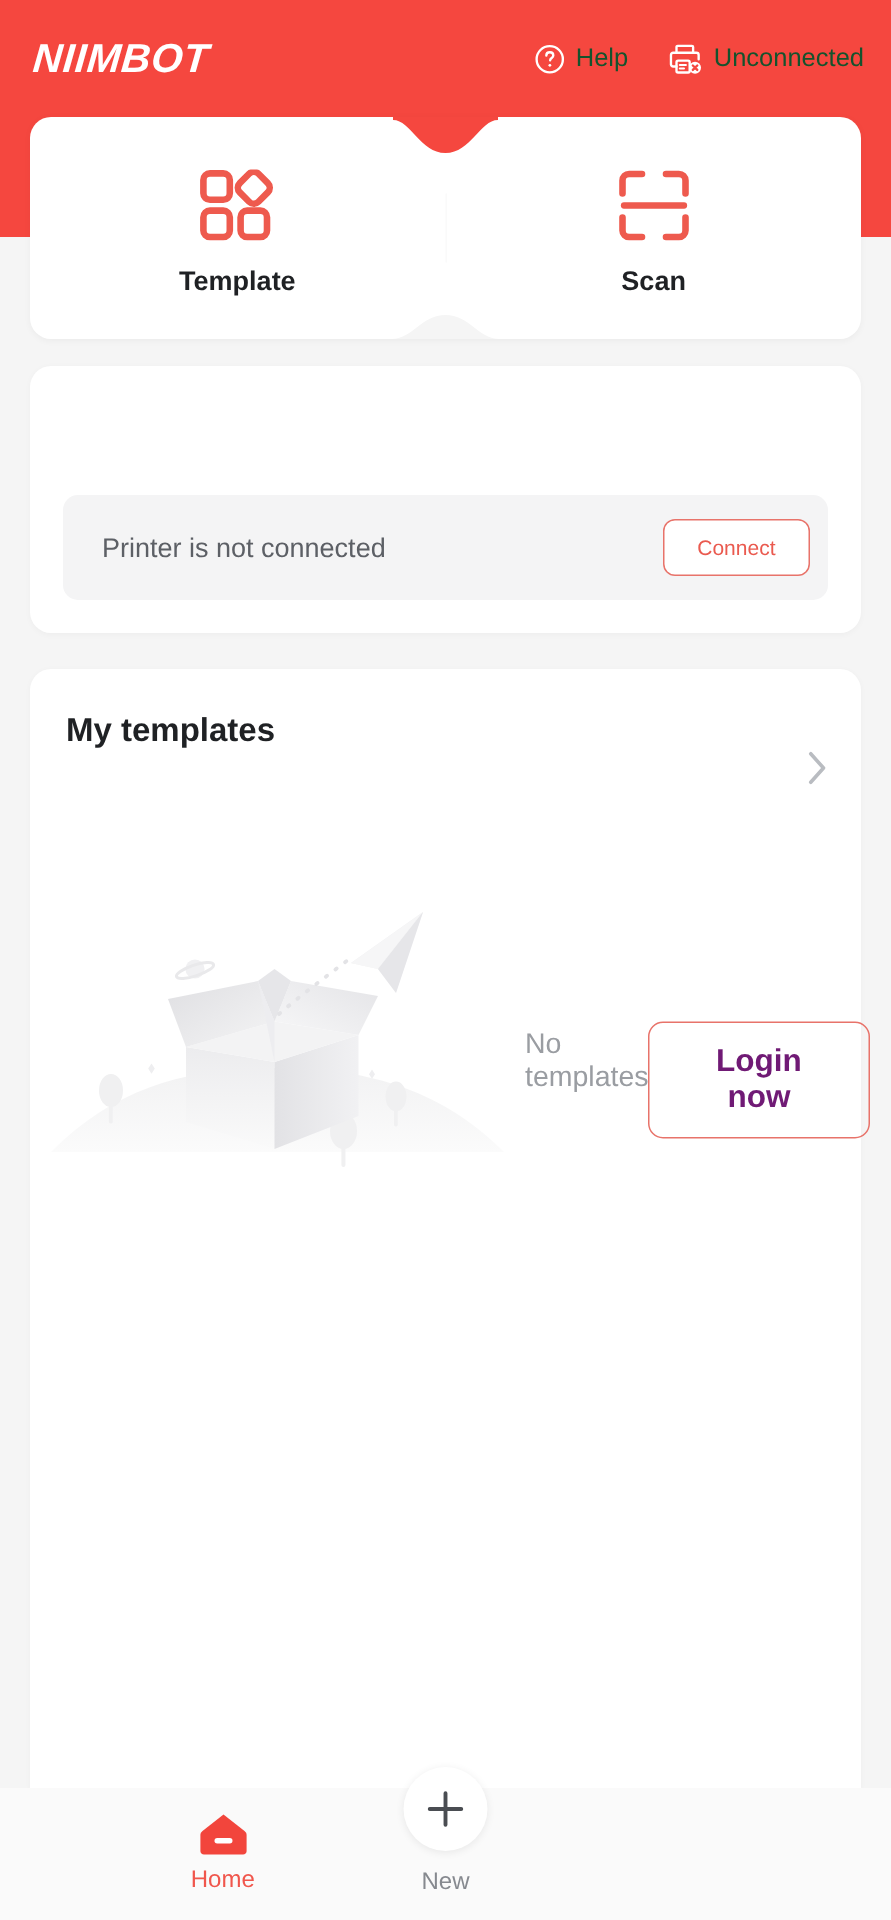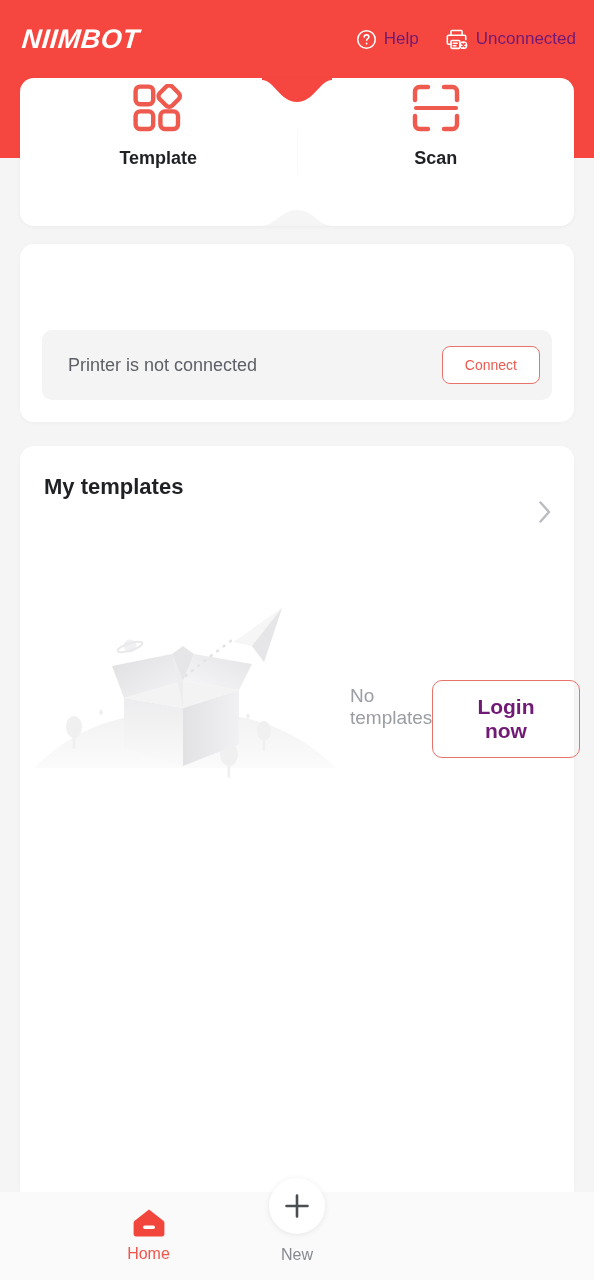--- a/index.html
+++ b/index.html
@@ -52,21 +52,21 @@
   .header-right {
     margin-left: auto;
     display: flex;
     align-items: center;
     gap: 26px;
   }
   .header-action {
     display: flex;
     align-items: center;
     gap: 7px;
-    color: #701a75;
+    color: #14532d;
     font-size: 17px;
   }
   .icon-svg { display: block; }
 
   
   .tab-card {
     position: absolute;
     left: 20px;
     top: 78px;
     width: 554px;
@@ -101,20 +101,21 @@
     inset: 0;
     display: flex;
     align-items: center;
     z-index: 6;
   }
   .tab {
     flex: 1;
     display: flex;
     flex-direction: column;
     align-items: center;
+    justify-content: center;
     gap: 16px;
     height: 100%;
     padding-top: 6px;
     box-sizing: border-box;
   }
   .tab-label {
     font-size: 18px;
     font-weight: bold;
     color: #1f2124;
   }

